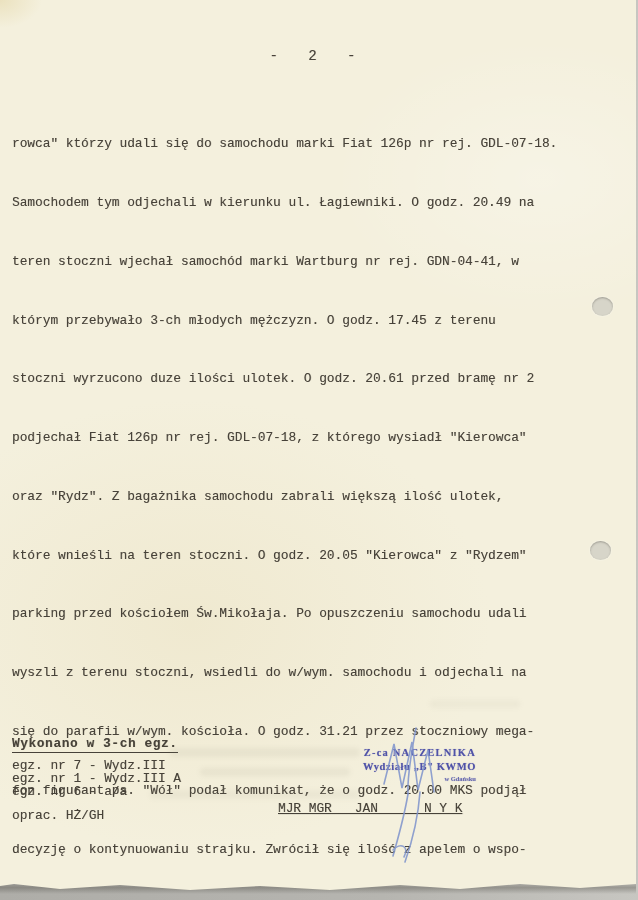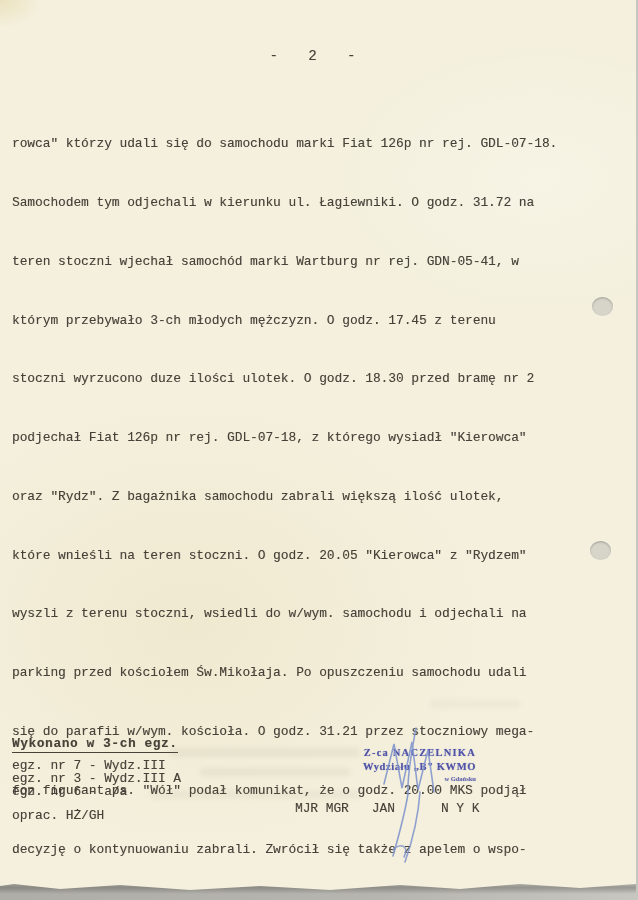--- a/index.html
+++ b/index.html
@@ -42,21 +42,21 @@
   .dist-prepared{margin-top:9px;}
   .stamp{
     position:absolute;left:336px;top:747px;width:140px;text-align:right;
     font-family:Liberation Serif, serif;color:#5053a8;
     text-shadow:0 0 1px rgba(80,83,168,0.55);
   }
   .stamp-l1{font-size:10.5px;font-weight:bold;letter-spacing:1.2px;}
   .stamp-l2{font-size:10.5px;font-weight:bold;letter-spacing:0.6px;margin-top:3px;}
   .stamp-l3{font-size:6.5px;font-weight:bold;margin-top:3px;filter:blur(0.4px);opacity:0.85;}
   .signer{
-    position:absolute;left:295px;top:801px;font-size:12.8px;white-space:pre;
+    position:absolute;left:278px;top:801px;font-size:12.8px;white-space:pre;text-decoration:underline;
   }
   .signature-svg{position:absolute;left:358px;top:726px;}
   .punch-hole{
     position:absolute;width:21px;height:19px;border-radius:50%;
     background:#d7d5c9;box-shadow:inset 0 1px 2px rgba(90,88,80,0.45), 0 0 2px rgba(255,255,255,0.6);
   }
   .hole-top{left:592px;top:297px;}
   .hole-bottom{left:590px;top:541px;}
   .smudge{
     position:absolute;background:#8d8a76;opacity:0.10;filter:blur(2.5px);border-radius:3px;
@@ -70,32 +70,32 @@
 <body>
 
 <div class="scan">
   <div class="paper-shadow"></div>
   <div class="paper">
 
     <div class="page-number typed">- 2 -</div>
 
     <div class="body-text typed">
       <div>rowca" którzy udali się do samochodu marki Fiat 126p nr rej. GDL-07-18.</div>
-      <div>Samochodem tym odjechali w kierunku ul. Łagiewniki. O godz. 31.72 na</div>
-      <div>teren stoczni wjechał samochód marki Wartburg nr rej. GDN-05-41, w</div>
+      <div>Samochodem tym odjechali w kierunku ul. Łagiewniki. O godz. 20.49 na</div>
+      <div>teren stoczni wjechał samochód marki Wartburg nr rej. GDN-04-41, w</div>
       <div>którym przebywało 3-ch młodych mężczyzn. O godz. 17.45 z terenu</div>
-      <div>stoczni wyrzucono duze ilości ulotek. O godz. 18.30 przed bramę nr 2</div>
+      <div>stoczni wyrzucono duze ilości ulotek. O godz. 20.61 przed bramę nr 2</div>
       <div>podjechał Fiat 126p nr rej. GDL-07-18, z którego wysiadł "Kierowca"</div>
       <div>oraz "Rydz". Z bagażnika samochodu zabrali większą ilość ulotek,</div>
       <div>które wnieśli na teren stoczni. O godz. 20.05 "Kierowca" z "Rydzem"</div>
+      <div>parking przed kościołem Św.Mikołaja. Po opuszczeniu samochodu udali</div>
       <div>wyszli z terenu stoczni, wsiedli do w/wym. samochodu i odjechali na</div>
-      <div>parking przed kościołem Św.Mikołaja. Po opuszczeniu samochodu udali</div>
       <div>się do parafii w/wym. kościoła. O godz. 31.21 przez stoczniowy mega-</div>
       <div>fon figurant ps. "Wół" podał komunikat, że o godz. 20.00 MKS podjął</div>
-      <div>decyzję o kontynuowaniu zabrali. Zwrócił się także z apelem o wspo-</div>
+      <div>decyzję o kontynuowaniu strajku. Zwrócił się ilość z apelem o wspo-</div>
       <div>maganie strajkujących. Następnie stwierdził "ja wytrwam nawet gdybym</div>
       
       
       
       
       
       
       
       
       
@@ -107,21 +107,21 @@
       
       
       
       
     </div>
 
     <div class="dist typed">
       <div class="dist-heading">Wykonano w 3-ch egz.</div>
       <div class="dist-items">
         <div>egz. nr 7 - Wydz.III</div>
-        <div>egz. nr 3 - Wydz.III A</div>
+        <div>egz. nr 1 - Wydz.III A</div>
         <div>egz. nr 6 - a/a</div>
       </div>
       <div class="dist-prepared">oprac. HŻ/GH</div>
     </div>
 
     <div class="smudge smudge-1"></div>
     <div class="smudge smudge-2"></div>
     <div class="smudge smudge-3"></div>
     <div class="smudge smudge-4"></div>
 

